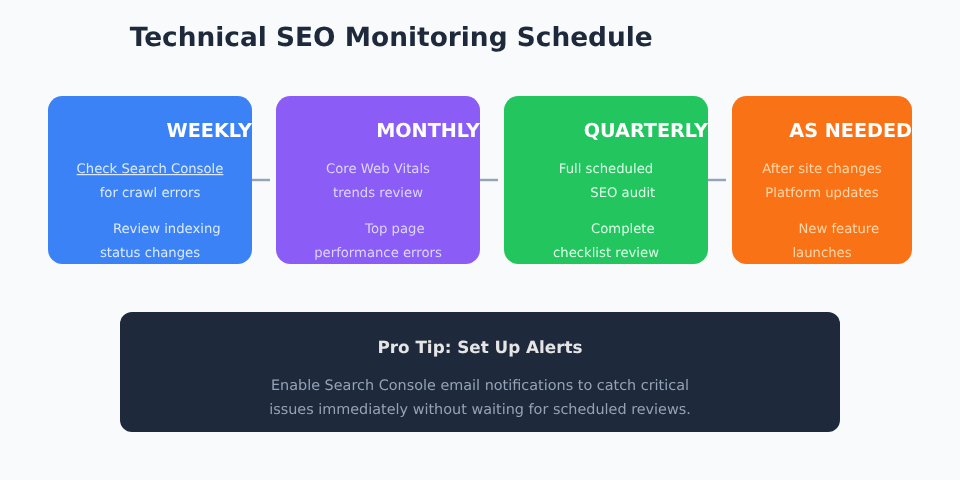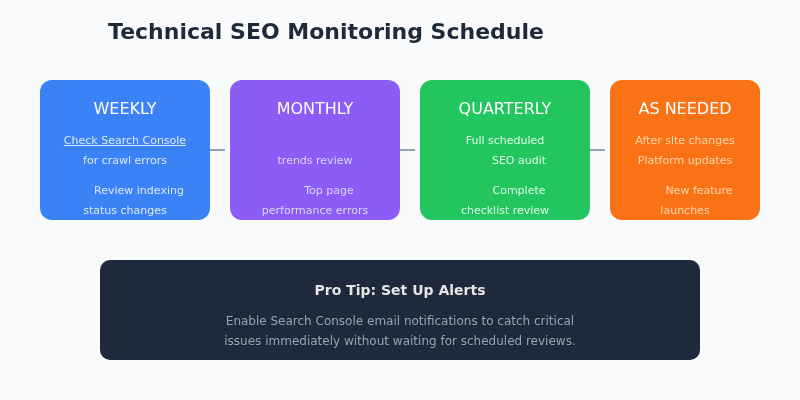--- a/index.html
+++ b/index.html
@@ -25,23 +25,24 @@
       border-radius: 12px;
       overflow: hidden;
       text-align: center;
       color: #ffffff;
     }
     .card-title {
       position: absolute;
       left: 0; right: 0;
       top: 19px;
       font-size: 16px;
-      font-weight: normal;
+      font-weight: bold;
       line-height: 20px;
       color: #ffffff;
+      text-align: right;
     }
     .card-line {
       position: absolute;
       left: 0; right: 0;
       font-size: 11px;
       line-height: 14px;
       white-space: nowrap;
     }
     .l1 { top: 54px; }
     .l2 { top: 74px; }
@@ -90,20 +91,21 @@
   <div class="card-line l1" style="color:#dbeafe;text-decoration:underline;">Check Search Console</div>
   <div class="card-line l2" style="color:#dbeafe;">for crawl errors</div>
   <div class="card-line l3" style="color:#dbeafe;">Review indexing</div>
   <div class="card-line l4" style="color:#dbeafe;">status changes</div>
 </div>
 
 <div class="connector" style="left:210px;"></div>
 
 <div class="card" style="left:230px; width:170px; background:#8b5cf6;">
   <div class="card-title">MONTHLY</div>
+  <div class="card-line l1" style="color:#ddd6fe;">Core Web Vitals</div>
   <div class="card-line l2" style="color:#ddd6fe;">trends review</div>
   <div class="card-line l3" style="color:#ddd6fe;">Top page</div>
   <div class="card-line l4" style="color:#ddd6fe;">performance errors</div>
 </div>
 
 <div class="connector" style="left:400px;"></div>
 
 <div class="card" style="left:420px; width:170px; background:#22c55e;">
   <div class="card-title">QUARTERLY</div>
   <div class="card-line l1" style="color:#dcfce7;">Full scheduled</div>

